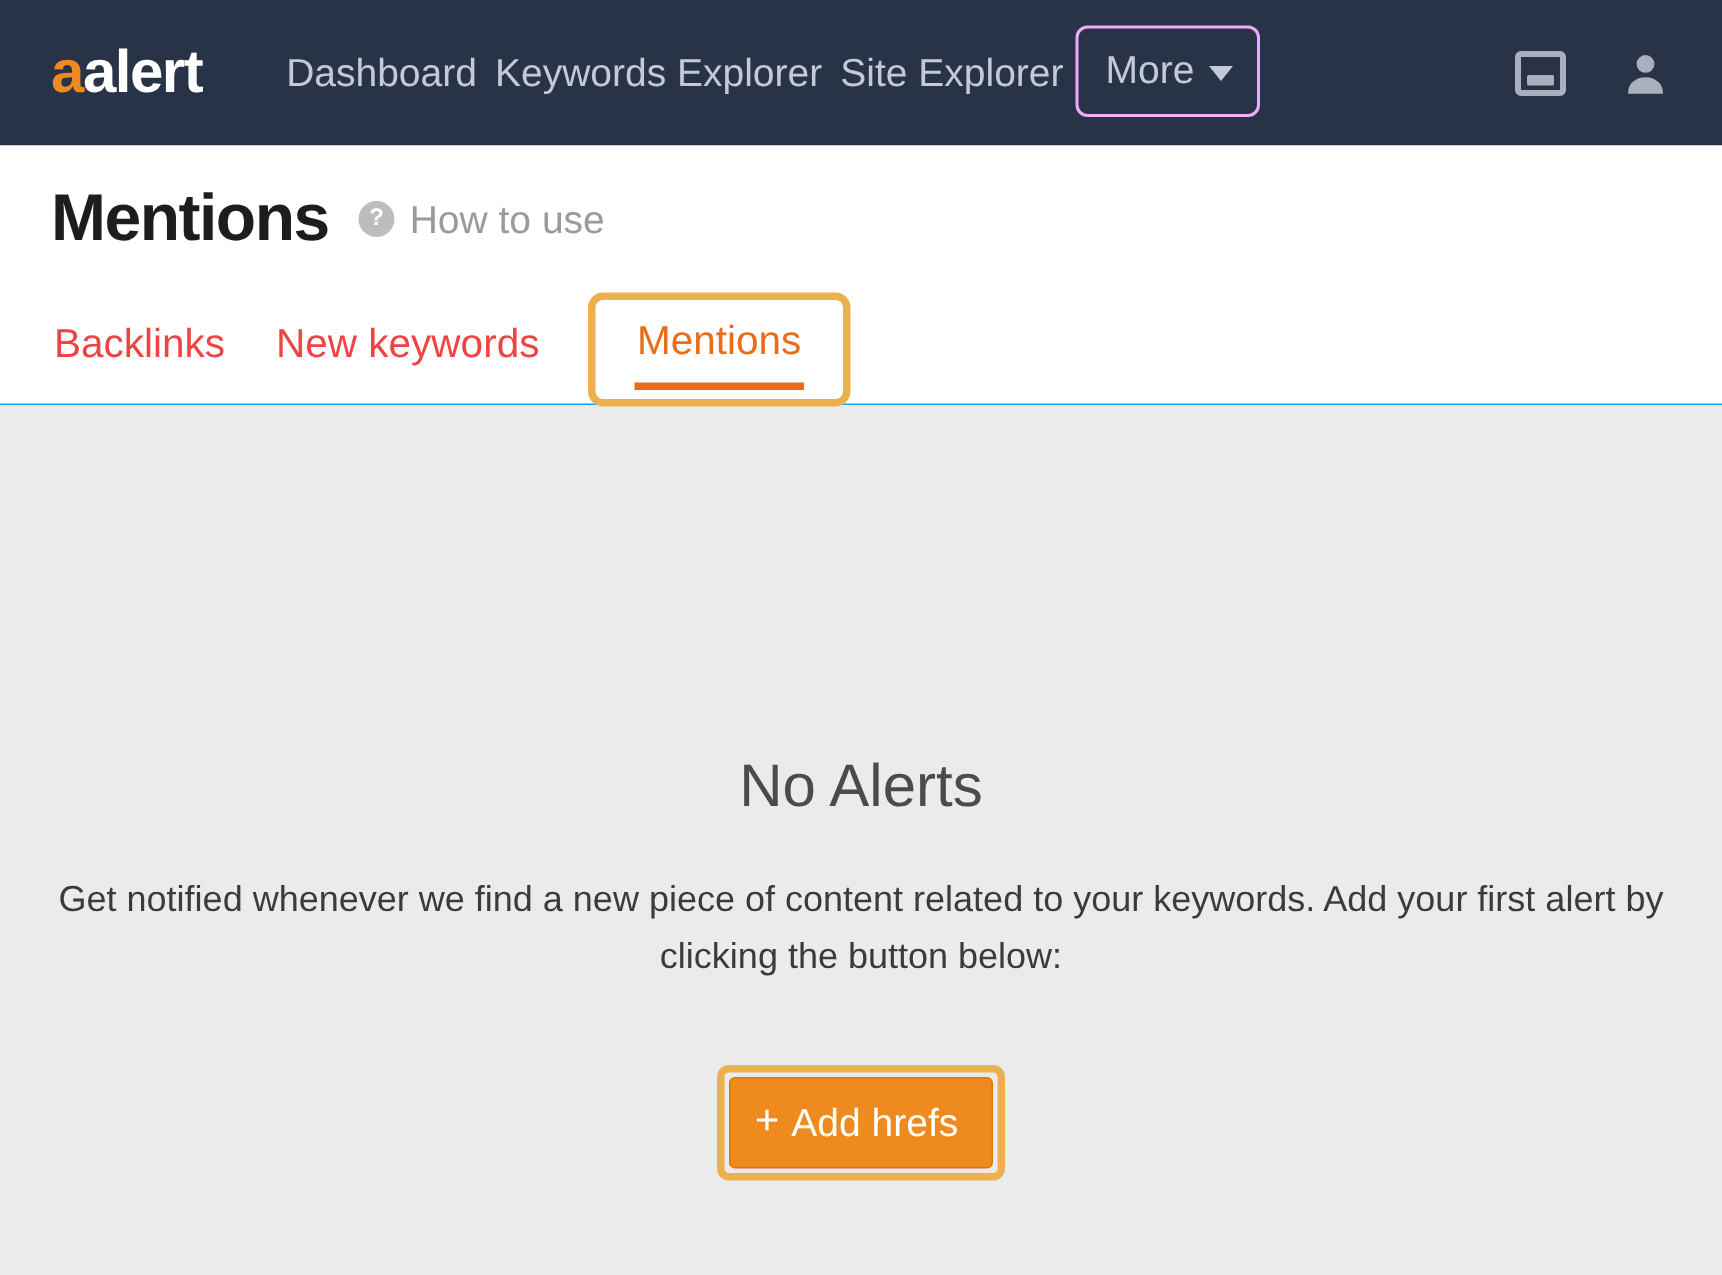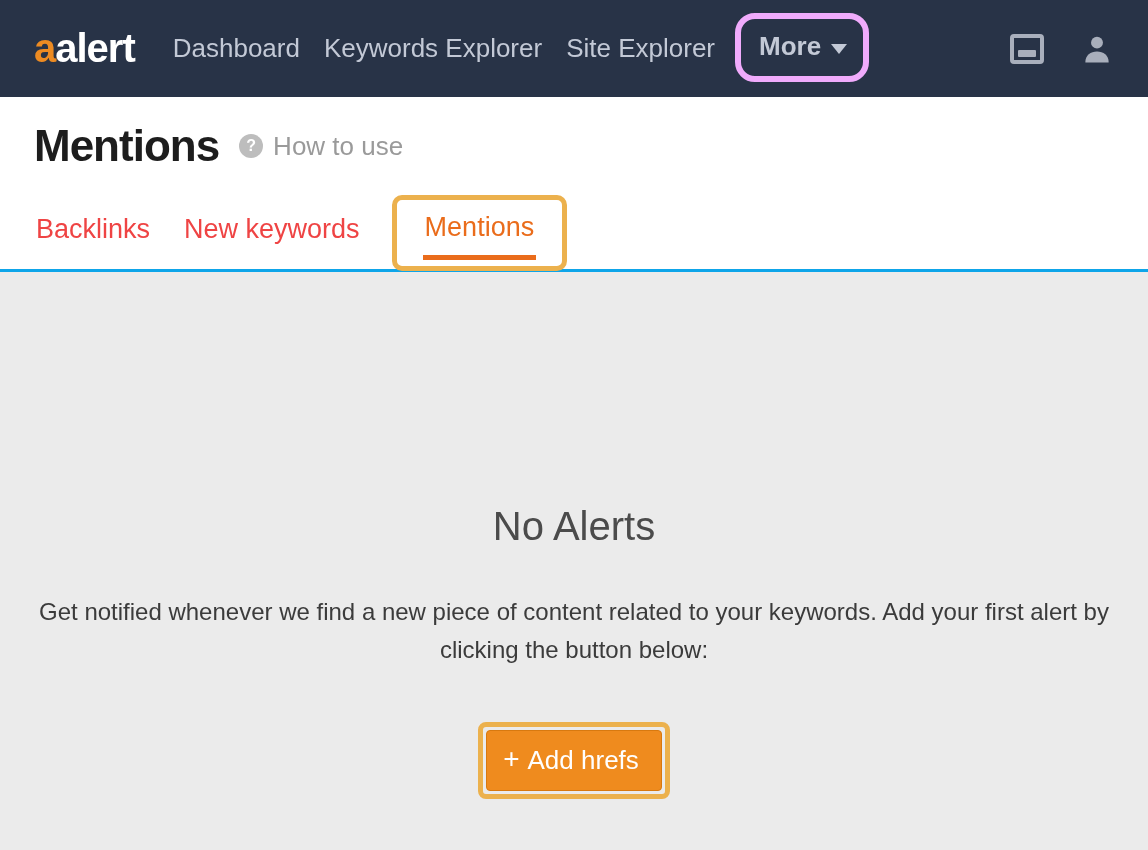--- a/index.html
+++ b/index.html
@@ -25,38 +25,37 @@
     font-weight: 700;
     letter-spacing: -1px;
     color: #ffffff;
     display: flex;
     align-items: baseline;
   }
   .logo .a { color: #ed8b22; }
   .nav-links {
     display: flex;
     align-items: center;
-    gap: 24px;
-    margin-left: 10px;
+    gap: 12px;
+    margin-left: 28px;
   }
   .nav-link {
     color: #c3c9d6;
     font-size: 26px;
     cursor: pointer;
   }
   .nav-more-wrap {
-    border: 6px solid #f0abfc;
-    border-radius: 20px;
+    border: 2px solid #f0abfc;
+    border-radius: 8px;
     padding: 12px 16px 14px 18px;
     display: flex;
     align-items: center;
     gap: 10px;
     margin-left: -4px;
     margin-top: -2px;
-    font-weight: bold;
   }
   .nav-more-wrap .nav-link { margin: 0; }
   .caret-down {
     width: 0; height: 0;
     border-left: 8px solid transparent;
     border-right: 8px solid transparent;
     border-top: 10px solid #c3c9d6;
     display: inline-block;
     margin-top: 4px;
   }
@@ -79,21 +78,21 @@
     height:7px;
     background:#a9afbc;
     border-radius:1px;
   }
   .icon-user svg { display:block; }
 
   
   .subheader {
     background: #ffffff;
     padding: 24px 44px 0 34px;
-    border-bottom: 3px solid #0ea5e9;
+    border-bottom: 1px solid #0ea5e9;
   }
   .title-row {
     display: flex;
     align-items: center;
     gap: 20px;
     margin-bottom: 24px;
   }
   .page-title {
     font-size: 44px;
     font-weight: 800;
@@ -145,21 +144,21 @@
 
   
   .empty {
     text-align: center;
     padding-top: 232px;
   }
   .empty h2 {
     font-size: 40px;
     font-weight: 400;
     color: #4b4b4b;
-    margin-bottom: 44px;
+    margin-bottom: 34px;
   }
   .empty p {
     font-size: 24px;
     color: #3b3b3b;
     line-height: 1.6;
     max-width: 1140px;
     margin: 0 auto 52px auto;
     padding: 0 6px;
   }
   .add-btn-wrap {

